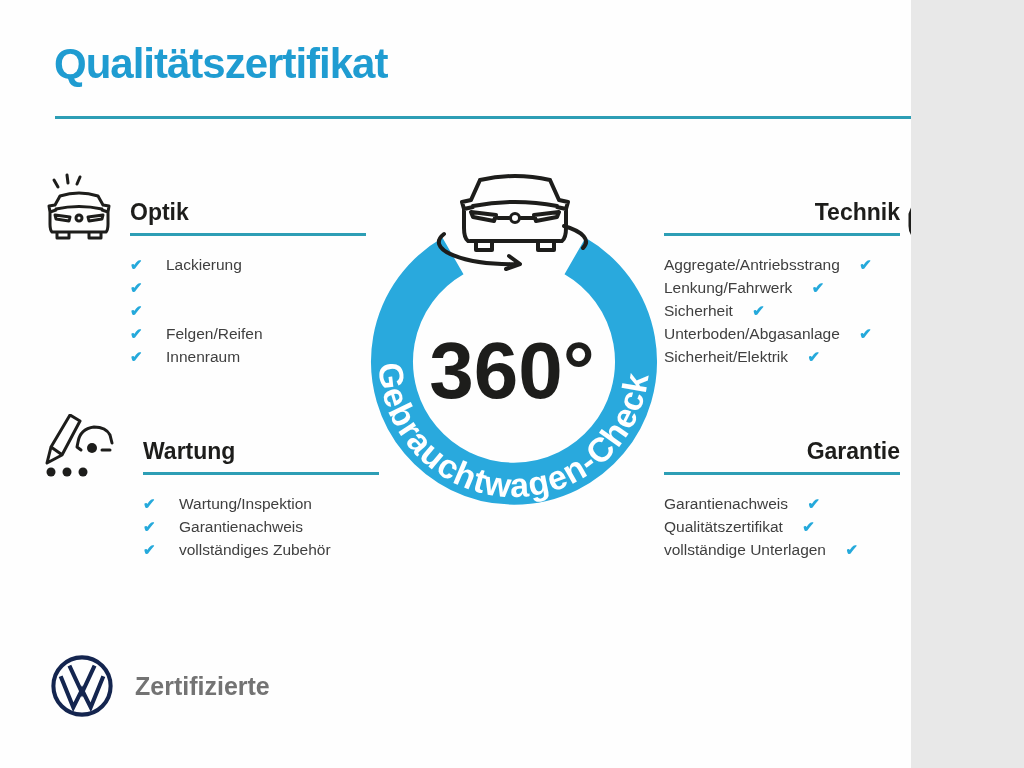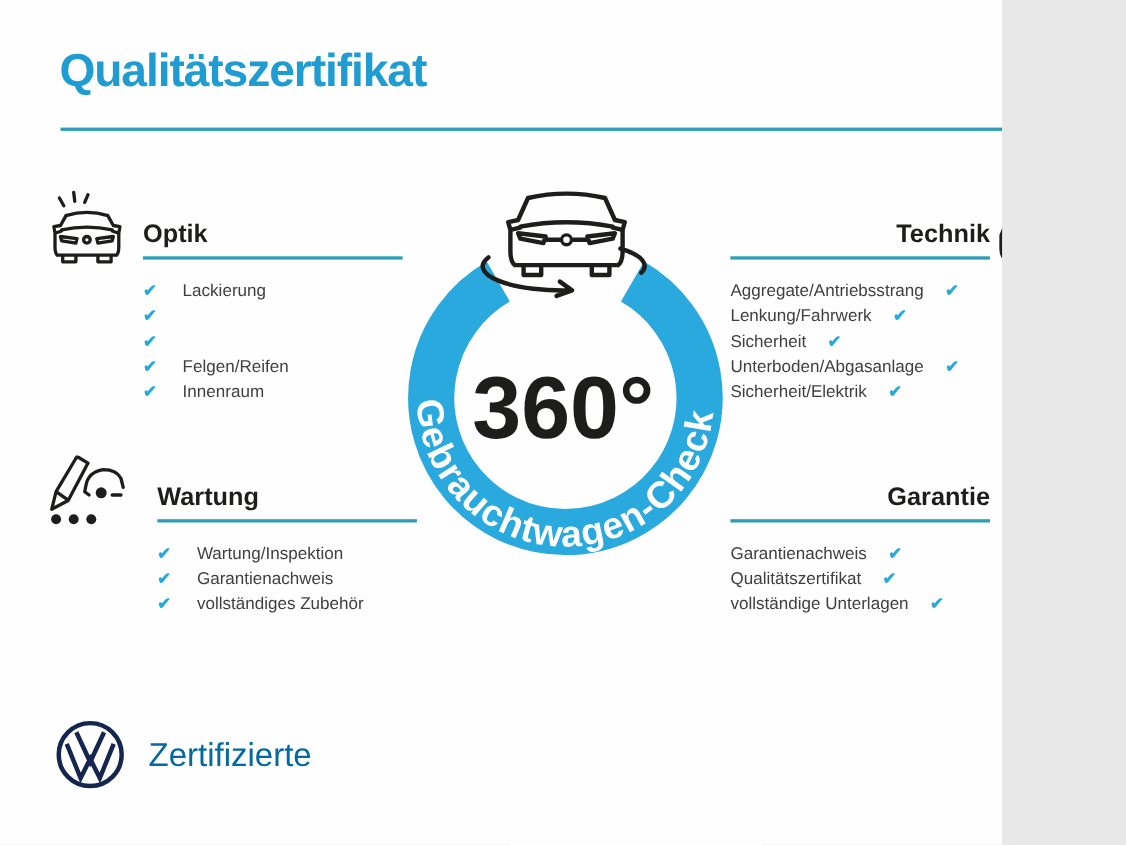--- a/index.html
+++ b/index.html
@@ -46,21 +46,21 @@
   .center-badge{position:absolute;left:330px;top:140px;width:370px;height:400px;pointer-events:none;}
   .ring{fill:none;stroke:#29A9DD;stroke-width:42;}
   .ring-text{font-family:"Liberation Sans",sans-serif;font-size:34px;font-weight:700;fill:#ffffff;letter-spacing:1px;}
   .deg-text{font-family:"Liberation Sans",sans-serif;font-size:80px;font-weight:700;fill:#1D1D1B;}
   .car{fill:none;stroke:#1D1D1B;stroke-width:4;stroke-linecap:round;stroke-linejoin:round;}
   .car-thin{fill:none;stroke:#1D1D1B;stroke-width:3;stroke-linecap:round;stroke-linejoin:round;}
 
   .footer{position:absolute;left:50px;top:654px;display:flex;align-items:center;gap:21px;}
   .vw-logo{width:64px;height:64px;}
   .vw-stroke{fill:none;stroke:#14254F;stroke-width:4.2;stroke-linecap:butt;stroke-linejoin:miter;}
-  .footer-text{font-size:30px;font-weight:400;color:#0369a1;line-height:29px;}
+  .footer-text{font-size:25px;font-weight:700;color:#737373;line-height:29px;}
 </style>
 </head>
 <body>
 
 <div class="page">
 
   <h1 class="title">Qualitätszertifikat</h1>
   <div class="title-rule"></div>
 
   <div class="icon icon-optik">

